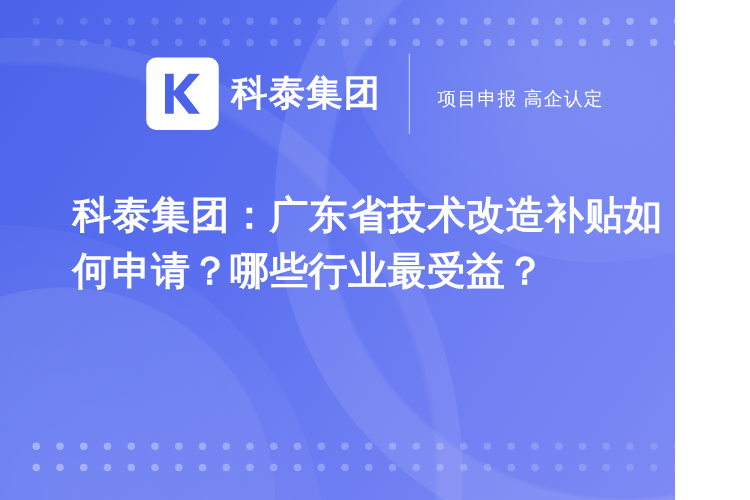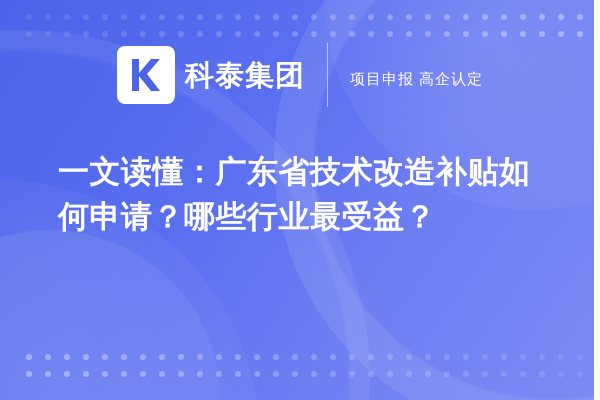--- a/index.html
+++ b/index.html
@@ -7,21 +7,21 @@
     padding: 0;
   }
   body {
     width: 600px;
     height: 400px;
     font-family: "Liberation Sans", sans-serif;
     overflow: hidden;
   }
   .banner {
     position: relative;
-    width: 594px;
+    width: 540px;
     height: 400px;
     overflow: hidden;
     background: linear-gradient(125deg, #4a63e8 0%, #5a6ff0 38%, #6b7cf2 62%, #7d8af5 100%);
   }
   
   .blob {
     position: absolute;
     border-radius: 50%;
     pointer-events: none;
   }
@@ -325,16 +325,16 @@
 
     <div class="divider"></div>
 
     <div class="slogan-block">
       <div class="slogan-sub">项目申报 高企认定</div>
     </div>
 
   </div>
 
   <div class="title-wrap">
-    <div class="title">一文读懂：广东省技术改造补贴如何申请？哪些行业最受益？</div>
+    <div class="title">科泰集团：广东省技术改造补贴如何申请？哪些行业最受益？</div>
   </div>
 
 </div>
 
 </body></html>

